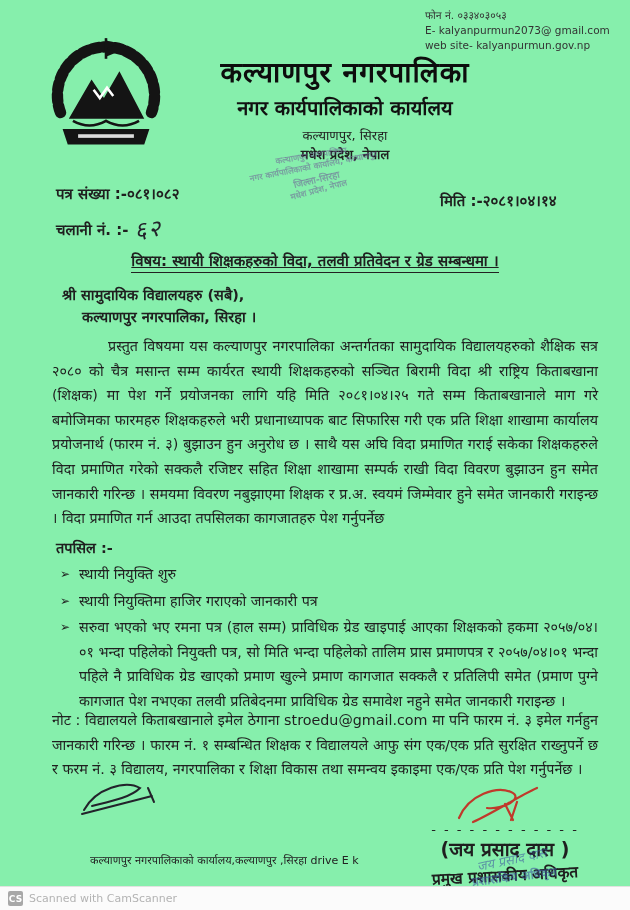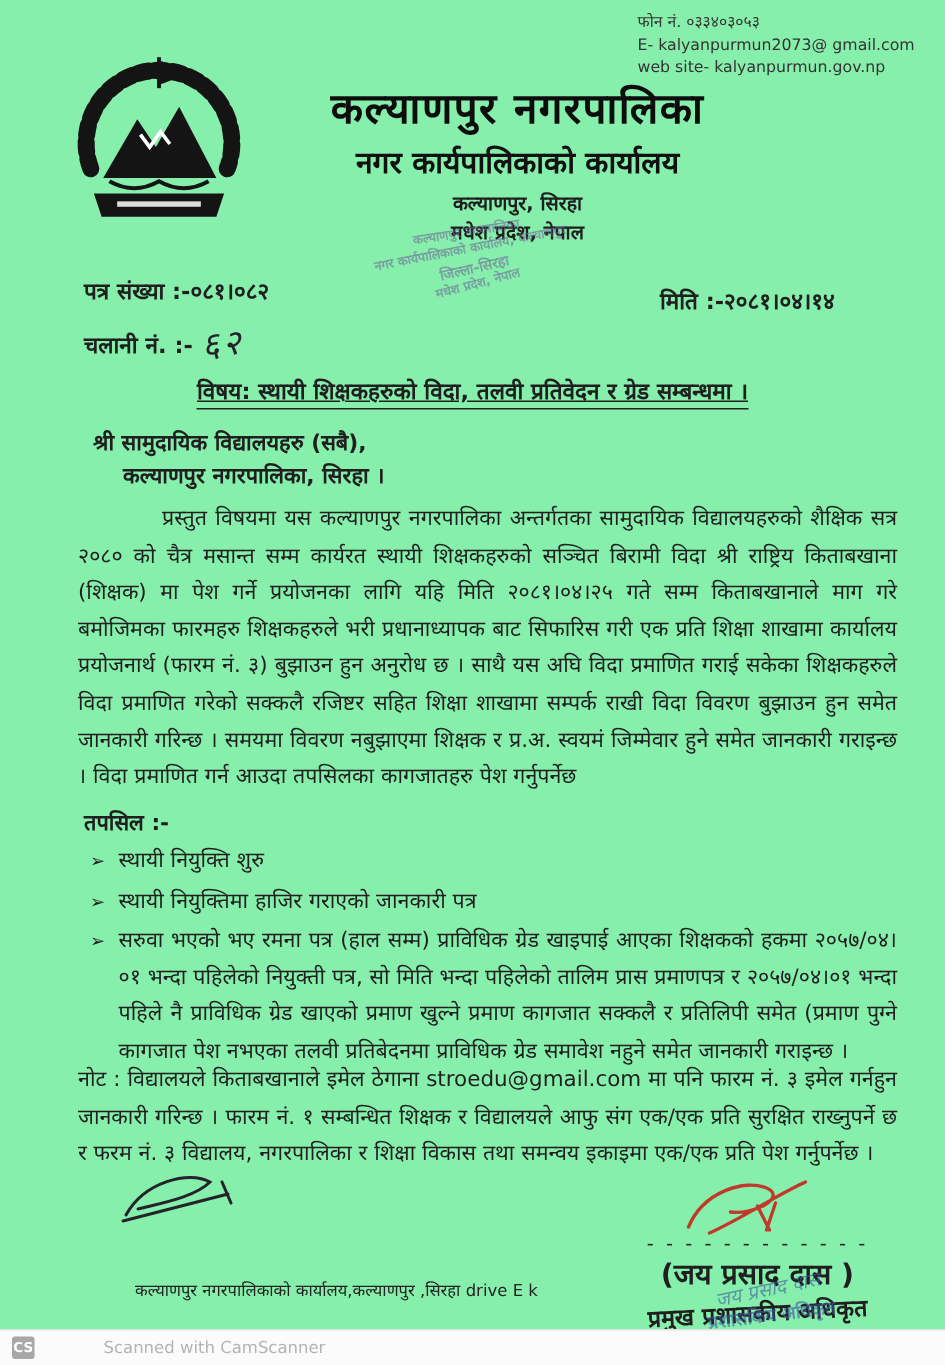--- a/index.html
+++ b/index.html
@@ -9,21 +9,21 @@
     font-family:"DejaVu Sans","Liberation Sans",sans-serif;
     color:#1f1f1f;
   }
   
   .contact{position:absolute;top:8px;left:425px;font-size:10.5px;line-height:15px;color:#333;}
   .contact .ph{font-size:10.5px;}
   .emblem{position:absolute;top:34px;left:44px;width:124px;height:124px;}
   .head-center{position:absolute;top:52px;left:150px;width:390px;text-align:center;}
   .muni{font-size:28px;font-weight:bold;letter-spacing:1px;color:#0d0d0d;}
   .office{font-size:20px;font-weight:bold;margin-top:4px;color:#111;}
-  .addr{font-size:13px;font-weight:bold;margin-top:5px;}
+  .addr{font-size:13px;font-weight:normal;margin-top:5px;}
   .prov{font-size:13px;font-weight:bold;margin-top:1px;}
   
   .hstamp{
     position:absolute;top:150px;left:240px;width:150px;text-align:center;
     transform:rotate(-13deg);color:rgba(112,96,152,0.55);
     font-size:8.5px;line-height:11px;font-weight:bold;pointer-events:none;
   }
   .hstamp .s1{transform:rotate(4deg);}
   .hstamp .s2{transform:rotate(2deg);}
   .hstamp .s3{font-size:9.5px;margin-top:2px;}
@@ -64,21 +64,21 @@
   .bstamp{
     position:absolute;top:68px;left:18px;width:190px;text-align:center;
     transform:rotate(-9deg);color:rgba(64,88,160,0.6);pointer-events:none;
   }
   .bstamp .bs1{font-size:13px;font-style:italic;transform:rotate(-3deg);}
   .bstamp .bs2{font-size:12px;font-weight:bold;transform:rotate(2deg);}
   
   .footer{position:absolute;top:852px;left:58px;font-size:11px;font-weight:normal;color:#222;margin-left:32px;}
   .scanbar{
     position:absolute;left:0;bottom:0;width:100%;height:24px;background:#fbfbfb;
-    border-top:1px solid #e2e2e0;display:flex;align-items:center;padding-left:8px;box-sizing:border-box;gap:40px;
+    border-top:1px solid #e2e2e0;display:flex;align-items:center;padding-left:8px;box-sizing:border-box;
   }
   .cs-badge{
     width:15px;height:15px;background:#a8a8a8;color:#fff;font-size:9px;font-weight:bold;
     display:flex;align-items:center;justify-content:center;border-radius:2px;margin-right:6px;
   }
   .cs-label{font-size:11px;color:#b3b3b3;}
 </style>
 </head>
 <body>
 

